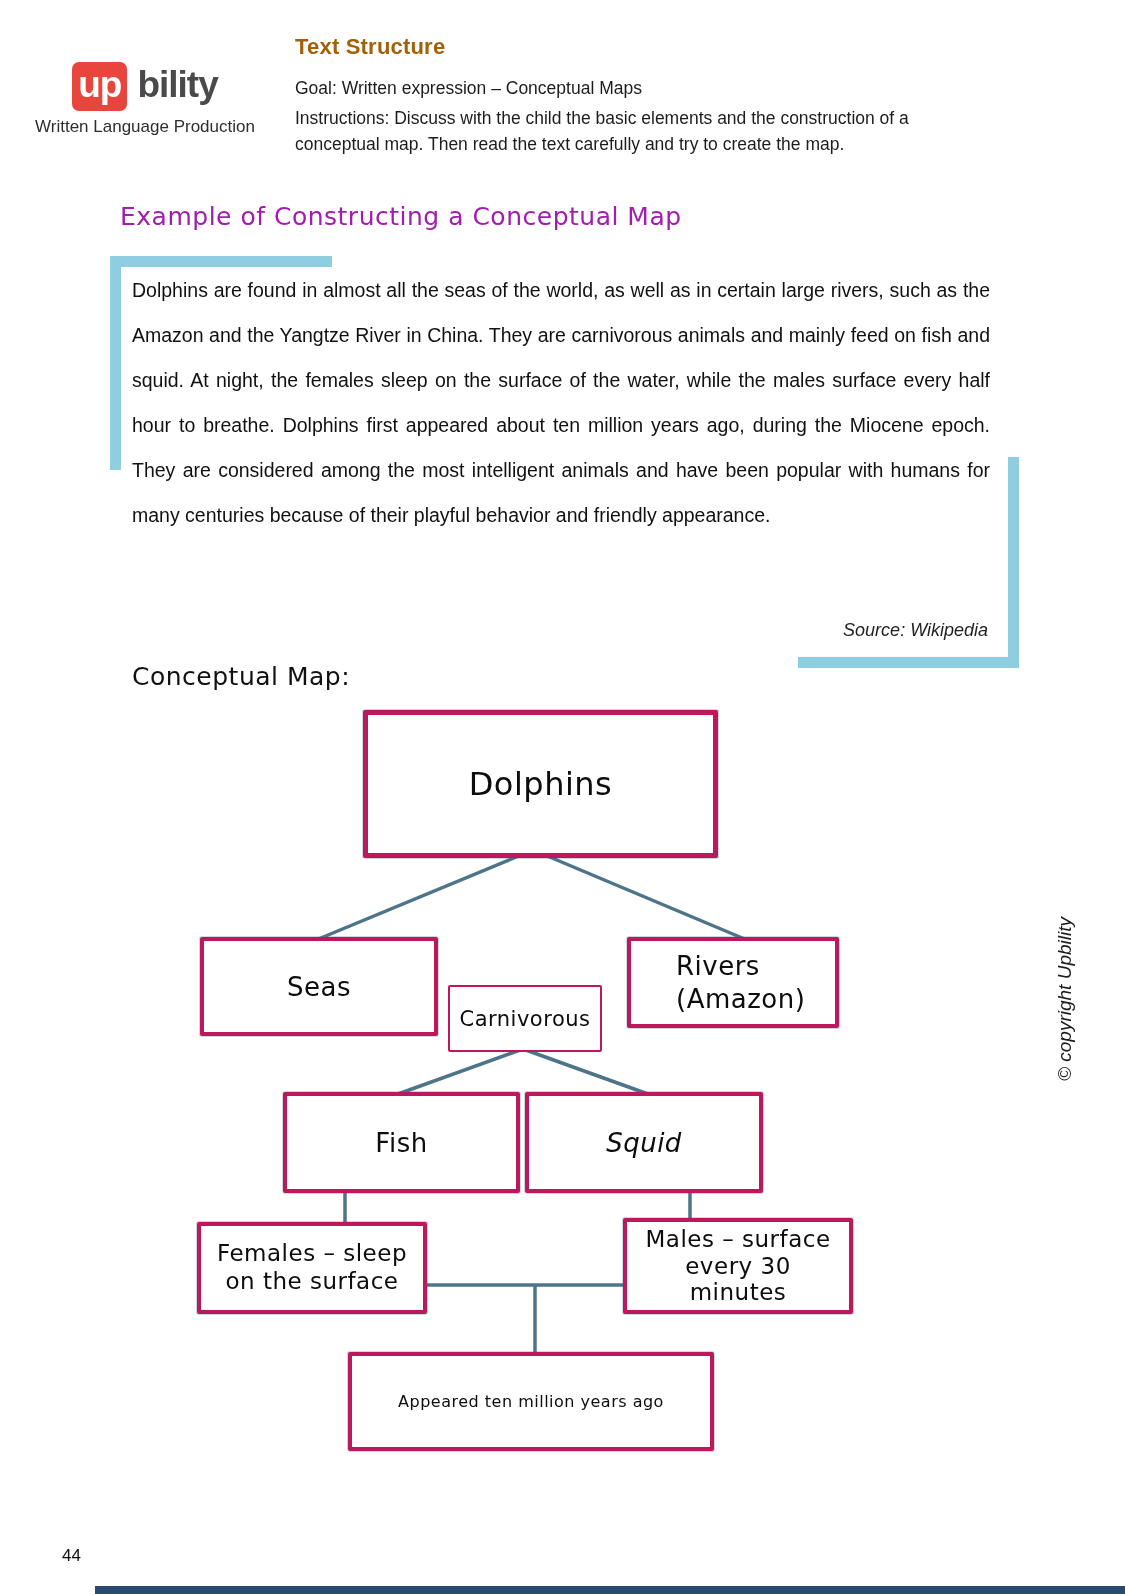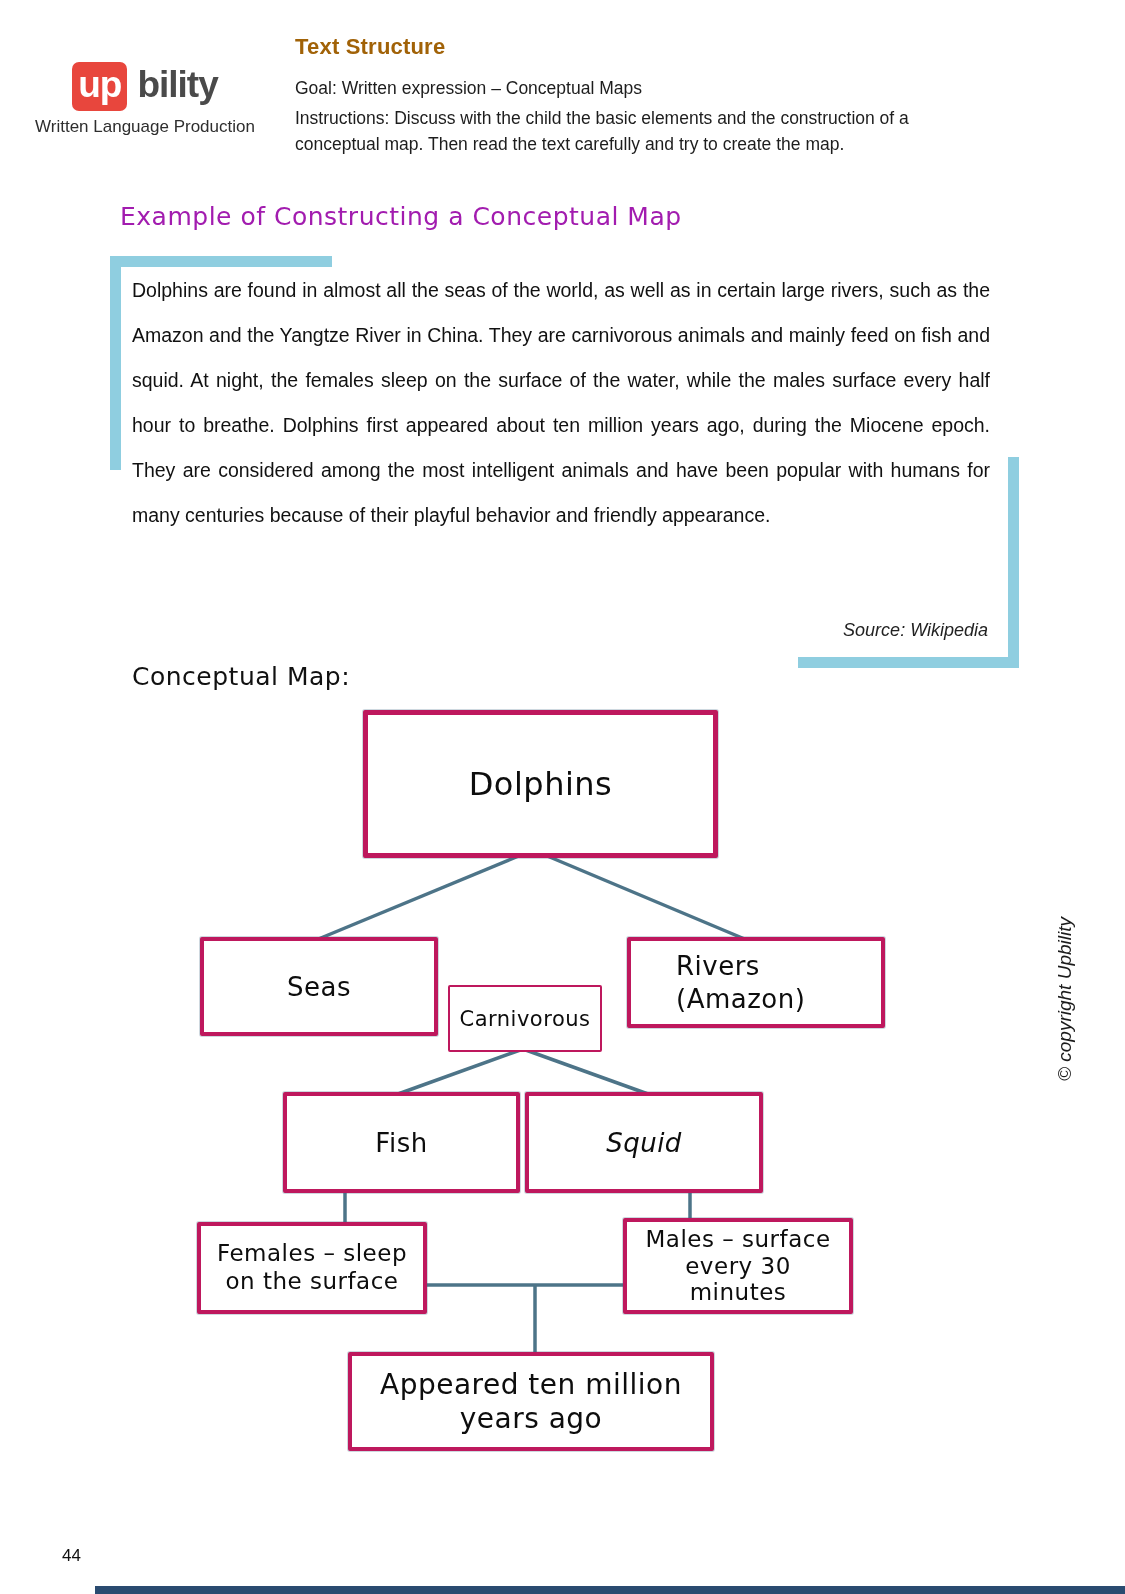--- a/index.html
+++ b/index.html
@@ -42,28 +42,28 @@
   .map-lines{position:absolute;left:0;top:0;width:1125px;height:1594px;z-index:1;}
   .node{
     position:absolute;z-index:2;background:#ffffff;
     border:4px solid #be185d;border-radius:2px;
     display:flex;align-items:center;justify-content:center;
     text-align:center;color:#0d0d0d;
     box-shadow:0 0 0 1px rgba(58,99,126,0.25);
   }
   .node-dolphins{left:363px;top:710px;width:345px;height:138px;border-width:5px;font-size:32px;}
   .node-seas{left:200px;top:937px;width:230px;height:91px;font-size:26px;}
-  .node-rivers{left:627px;top:937px;width:258px;height:91px;font-size:26px;
+  .node-rivers{left:627px;top:937px;width:212px;height:91px;font-size:26px;
     justify-content:flex-start;text-align:left;padding-left:45px;box-sizing:border-box;line-height:1.25;}
   .node-carnivorous{left:448px;top:985px;width:150px;height:63px;border-width:2px;font-size:21px;box-shadow:none;}
   .node-fish{left:283px;top:1092px;width:229px;height:93px;font-size:26px;}
   .node-squid{left:525px;top:1092px;width:230px;height:93px;font-size:26px;font-style:italic;}
   .node-females{left:197px;top:1222px;width:230px;height:92px;font-size:23px;line-height:1.2;padding:0 6px;box-sizing:border-box;}
   .node-males{left:623px;top:1218px;width:230px;height:96px;font-size:23px;line-height:1.15;padding:0 10px;box-sizing:border-box;}
-  .node-appeared{left:348px;top:1352px;width:358px;height:91px;font-size:28px;line-height:1.2;text-align:center;}
+  .node-appeared{left:348px;top:1352px;width:358px;height:91px;font-size:16px;line-height:1.2;text-align:center;}
   
   .copyright{
     position:absolute;left:950px;top:988px;width:230px;text-align:center;
     transform:rotate(-90deg);
     font-size:19px;font-style:italic;color:#1c1c1c;
     font-family:"Liberation Sans",sans-serif;
   }
   .page-number{position:absolute;left:62px;top:1546px;font-size:17px;color:#111;}
   .bottom-bar{position:absolute;left:95px;top:1586px;width:1030px;height:8px;background:#2a4b70;}
 </style>

